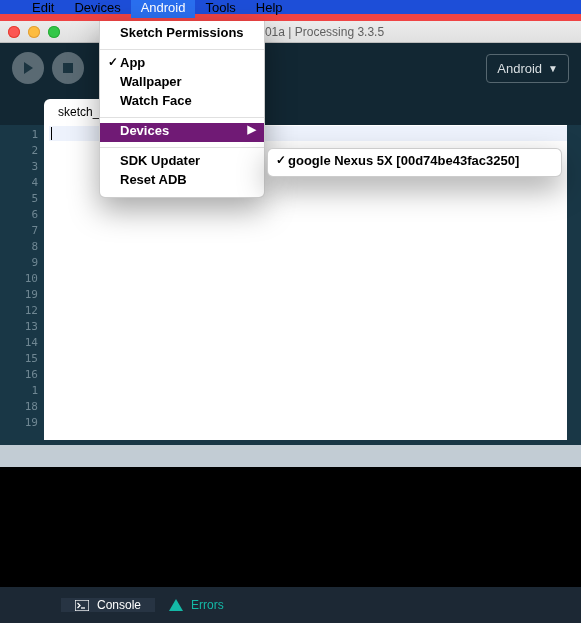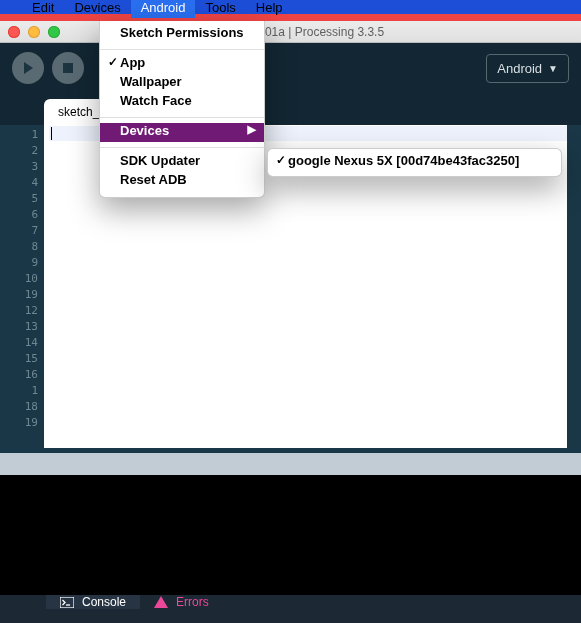--- a/index.html
+++ b/index.html
@@ -161,31 +161,31 @@
   }
   .console-gap {
     height: 22px;
     background: #c2ccd4;
   }
   .console {
     height: 120px;
     background: #000;
   }
   .footer {
-    height: 28px;
+    height: 36px;
     background: #1c2834;
     display: flex;
-    align-items: flex-start;
-    padding-left: 46px;
+    align-items: center;
+    padding-left: 61px;
   }
   .footer-tab {
     display: flex; align-items: center; gap: 8px;
     padding: 0 14px;
     font-size: 12px;
-    color: #ec4899;
+    color: #14b8a6;
     cursor: default;
   }
   .footer-tab.active {
     background: #273443;
     color: #fff;
   }
   .footer-tab svg { fill: currentColor; }
   
   .dropdown {
     position: absolute;

